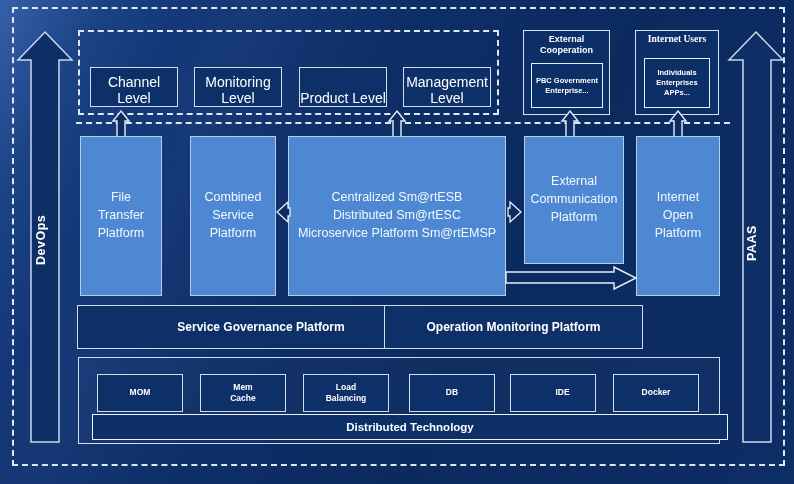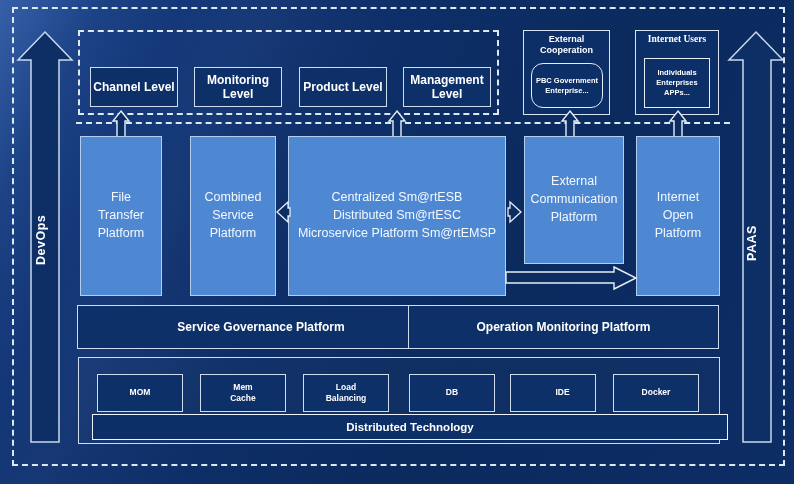--- a/index.html
+++ b/index.html
@@ -39,21 +39,21 @@
     text-align: center;
   }
   .box-light {
     background: #4e87d2;
     border: 1.5px solid #b4cdec;
     display: flex; align-items: center; justify-content: center;
     text-align: center;
   }
   .preline { white-space: pre-line; }
 
-  .level-box { top: 67px; width: 88px; height: 40px; font-weight: bold; font-size: 12px; }
+  .level-box { top: 67px; width: 88px; height: 40px; font-weight: normal; font-size: 14px; align-items: flex-end; }
   .tech-box  { top: 374px; width: 86px; height: 38px; font-weight: bold; font-size: 8.5px; line-height: 1.35; }
 
   .top-unit { top: 30px; height: 85px; background: #0d2f68; border: 1.5px solid #d8e3f1; }
   .top-unit .unit-title {
     position: absolute; top: 3px; left: 0; right: 0;
     text-align: center; font-weight: bold; font-size: 9px; line-height: 1.25;
   }
   .unit-inner {
     background: #0d2f68;
     border: 1px solid #e6eef8;
@@ -111,21 +111,21 @@
   <div class="abs box-dark level-box" style="left:299px;">
     <span>Product Level</span>
   </div>
   <div class="abs box-dark level-box" style="left:403px;">
     <span>Management Level</span>
   </div>
 
   <div class="abs top-unit" style="left:523px; width:87px;">
     <div class="unit-title preline">External
 Cooperation</div>
-    <div class="abs unit-inner preline" style="left:7px; top:32px; width:72px; height:45px;border-radius:12px;">PBC Government
+    <div class="abs unit-inner preline" style="left:7px; top:32px; width:72px; height:45px;">PBC Government
 Enterprise...</div>
   </div>
 
   <div class="abs top-unit" style="left:635px; width:84px;">
     <div class="unit-title" style="font-size:9.5px;font-family:Liberation Serif, serif;">Internet Users</div>
     <div class="abs unit-inner preline" style="left:8px; top:27px; width:66px; height:50px;">Individuals
 Enterprises
 APPs...</div>
   </div>
 
@@ -167,21 +167,21 @@
     <polygon points="14,12 3,2 3,8 1,8 1,16 3,16 3,22" fill="#0d2c62" stroke="#e6eef8" stroke-width="1.3"></polygon>
   </svg>
 
   <svg class="arrow" style="left:506px; top:266px;" width="132" height="24" viewBox="0 0 132 24">
     <polygon points="0,6 108,6 108,1 130,12 108,23 108,17 0,17" fill="#0d2c62" stroke="#e6eef8" stroke-width="1.4"></polygon>
   </svg>
 
   <div class="abs box-dark gov-box" style="left:77px; width:368px;">
     <span>Service Governance Platform</span>
   </div>
-  <div class="abs box-dark gov-box" style="left:408px; width:311px;">
+  <div class="abs box-dark gov-box" style="left:384px; width:259px;">
     <span>Operation Monitoring Platform</span>
   </div>
 
   <div class="abs support-frame"></div>
 
   <div class="abs box-dark tech-box preline" style="left:97px;">MOM</div>
   <div class="abs box-dark tech-box preline" style="left:200px;">Mem
 Cache</div>
   <div class="abs box-dark tech-box preline" style="left:303px;">Load
 Balancing</div>

